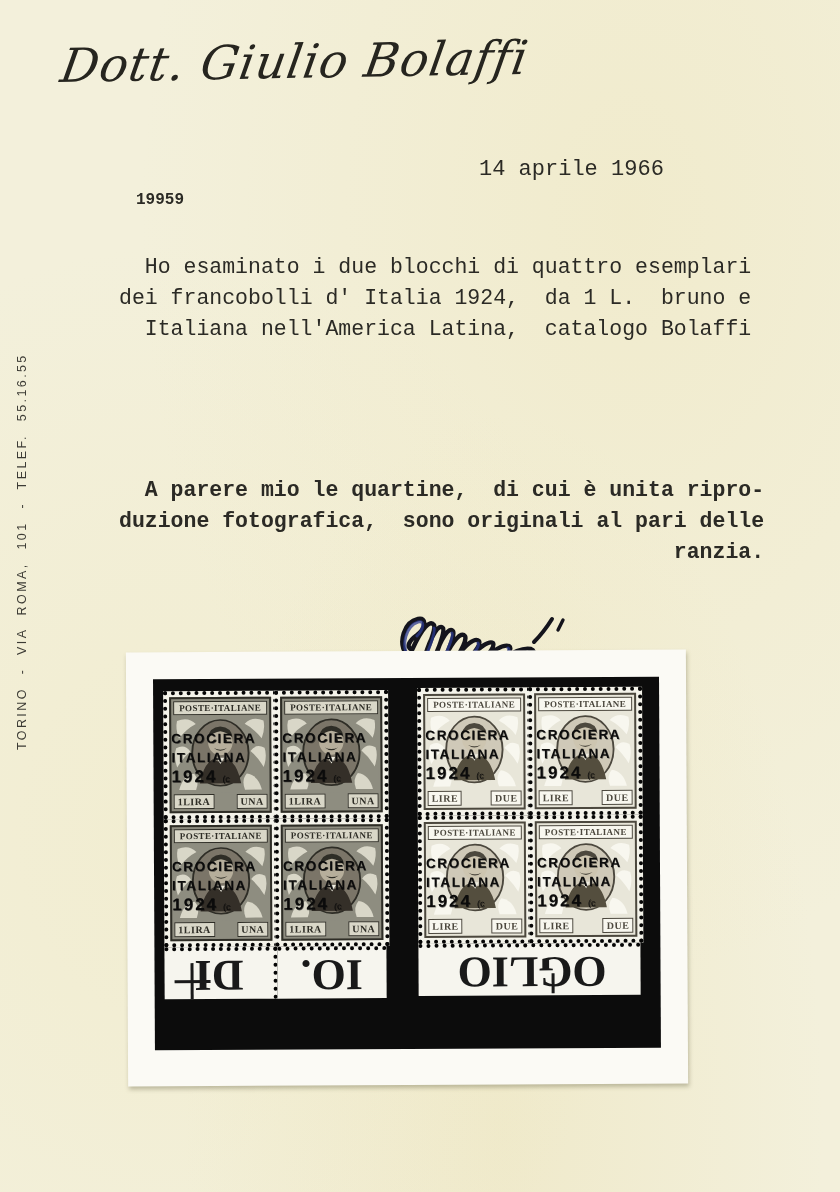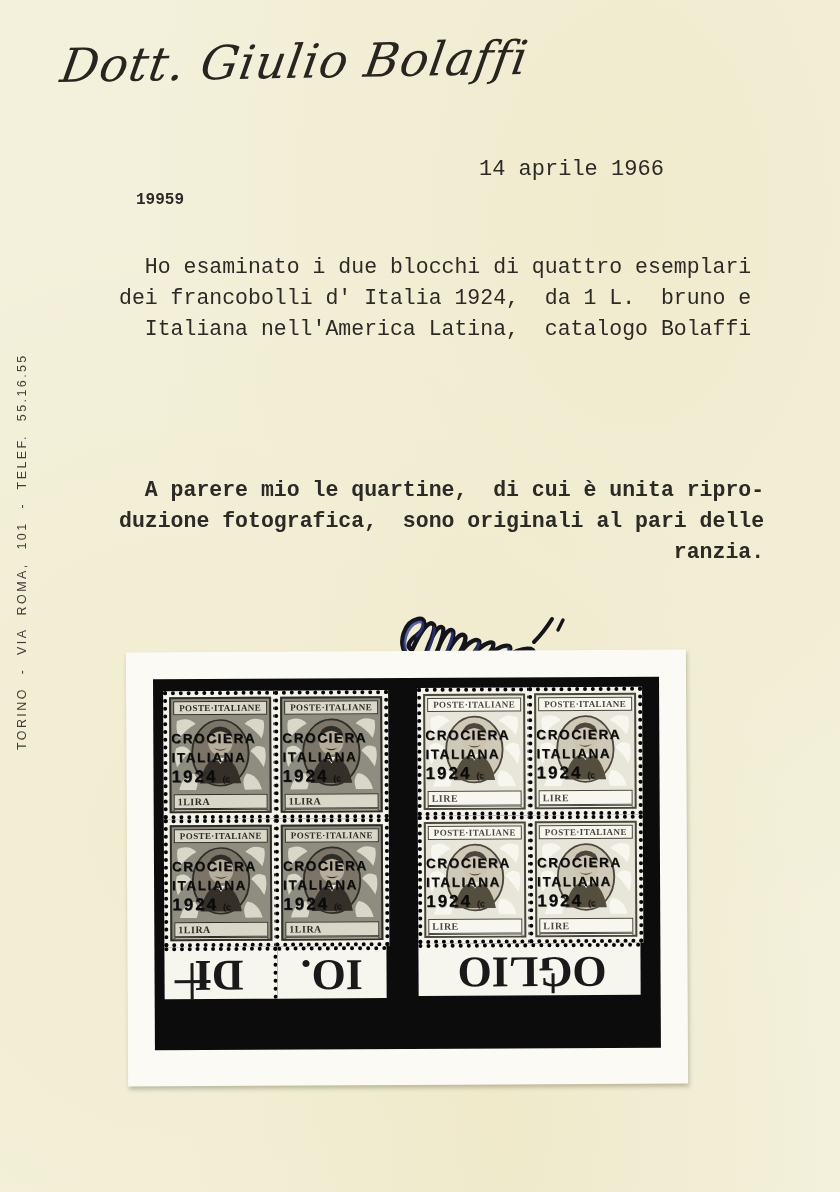--- a/index.html
+++ b/index.html
@@ -66,21 +66,21 @@
   .stamp-header {
     margin:2px 2px 0 2px; border:1px solid var(--ink); background:var(--leaf);
     font-family:"Liberation Serif", serif; font-size:9px; font-weight:bold;
     letter-spacing:0.4px; text-align:center; color:var(--ink); line-height:12px; height:12px;
   }
   .stamp-portrait { position:absolute; left:2px; right:2px; top:17px; bottom:18px; }
   .stamp-portrait svg { width:100%; height:100%; display:block; }
   .stamp-values {
     position:absolute; left:2px; right:2px; bottom:2px; height:15px;
     display:flex; justify-content:space-between;
-    font-family:"Liberation Serif", serif; font-weight:bold; color:var(--ink);flex-direction:column;
+    font-family:"Liberation Serif", serif; font-weight:bold; color:var(--ink);
   }
   .stamp-values span {
     background:var(--leaf); border:1px solid var(--ink);
     font-size:10px; line-height:13px; padding:0 3px; letter-spacing:0.5px;
   }
   .overprint {
     position:absolute; left:0; right:0; top:30px; text-align:left;
     font-family:"Liberation Sans", sans-serif; font-weight:bold; color:#0b0b0b;
     text-shadow:0.6px 0.6px 0 rgba(10,10,10,0.55);
   }

